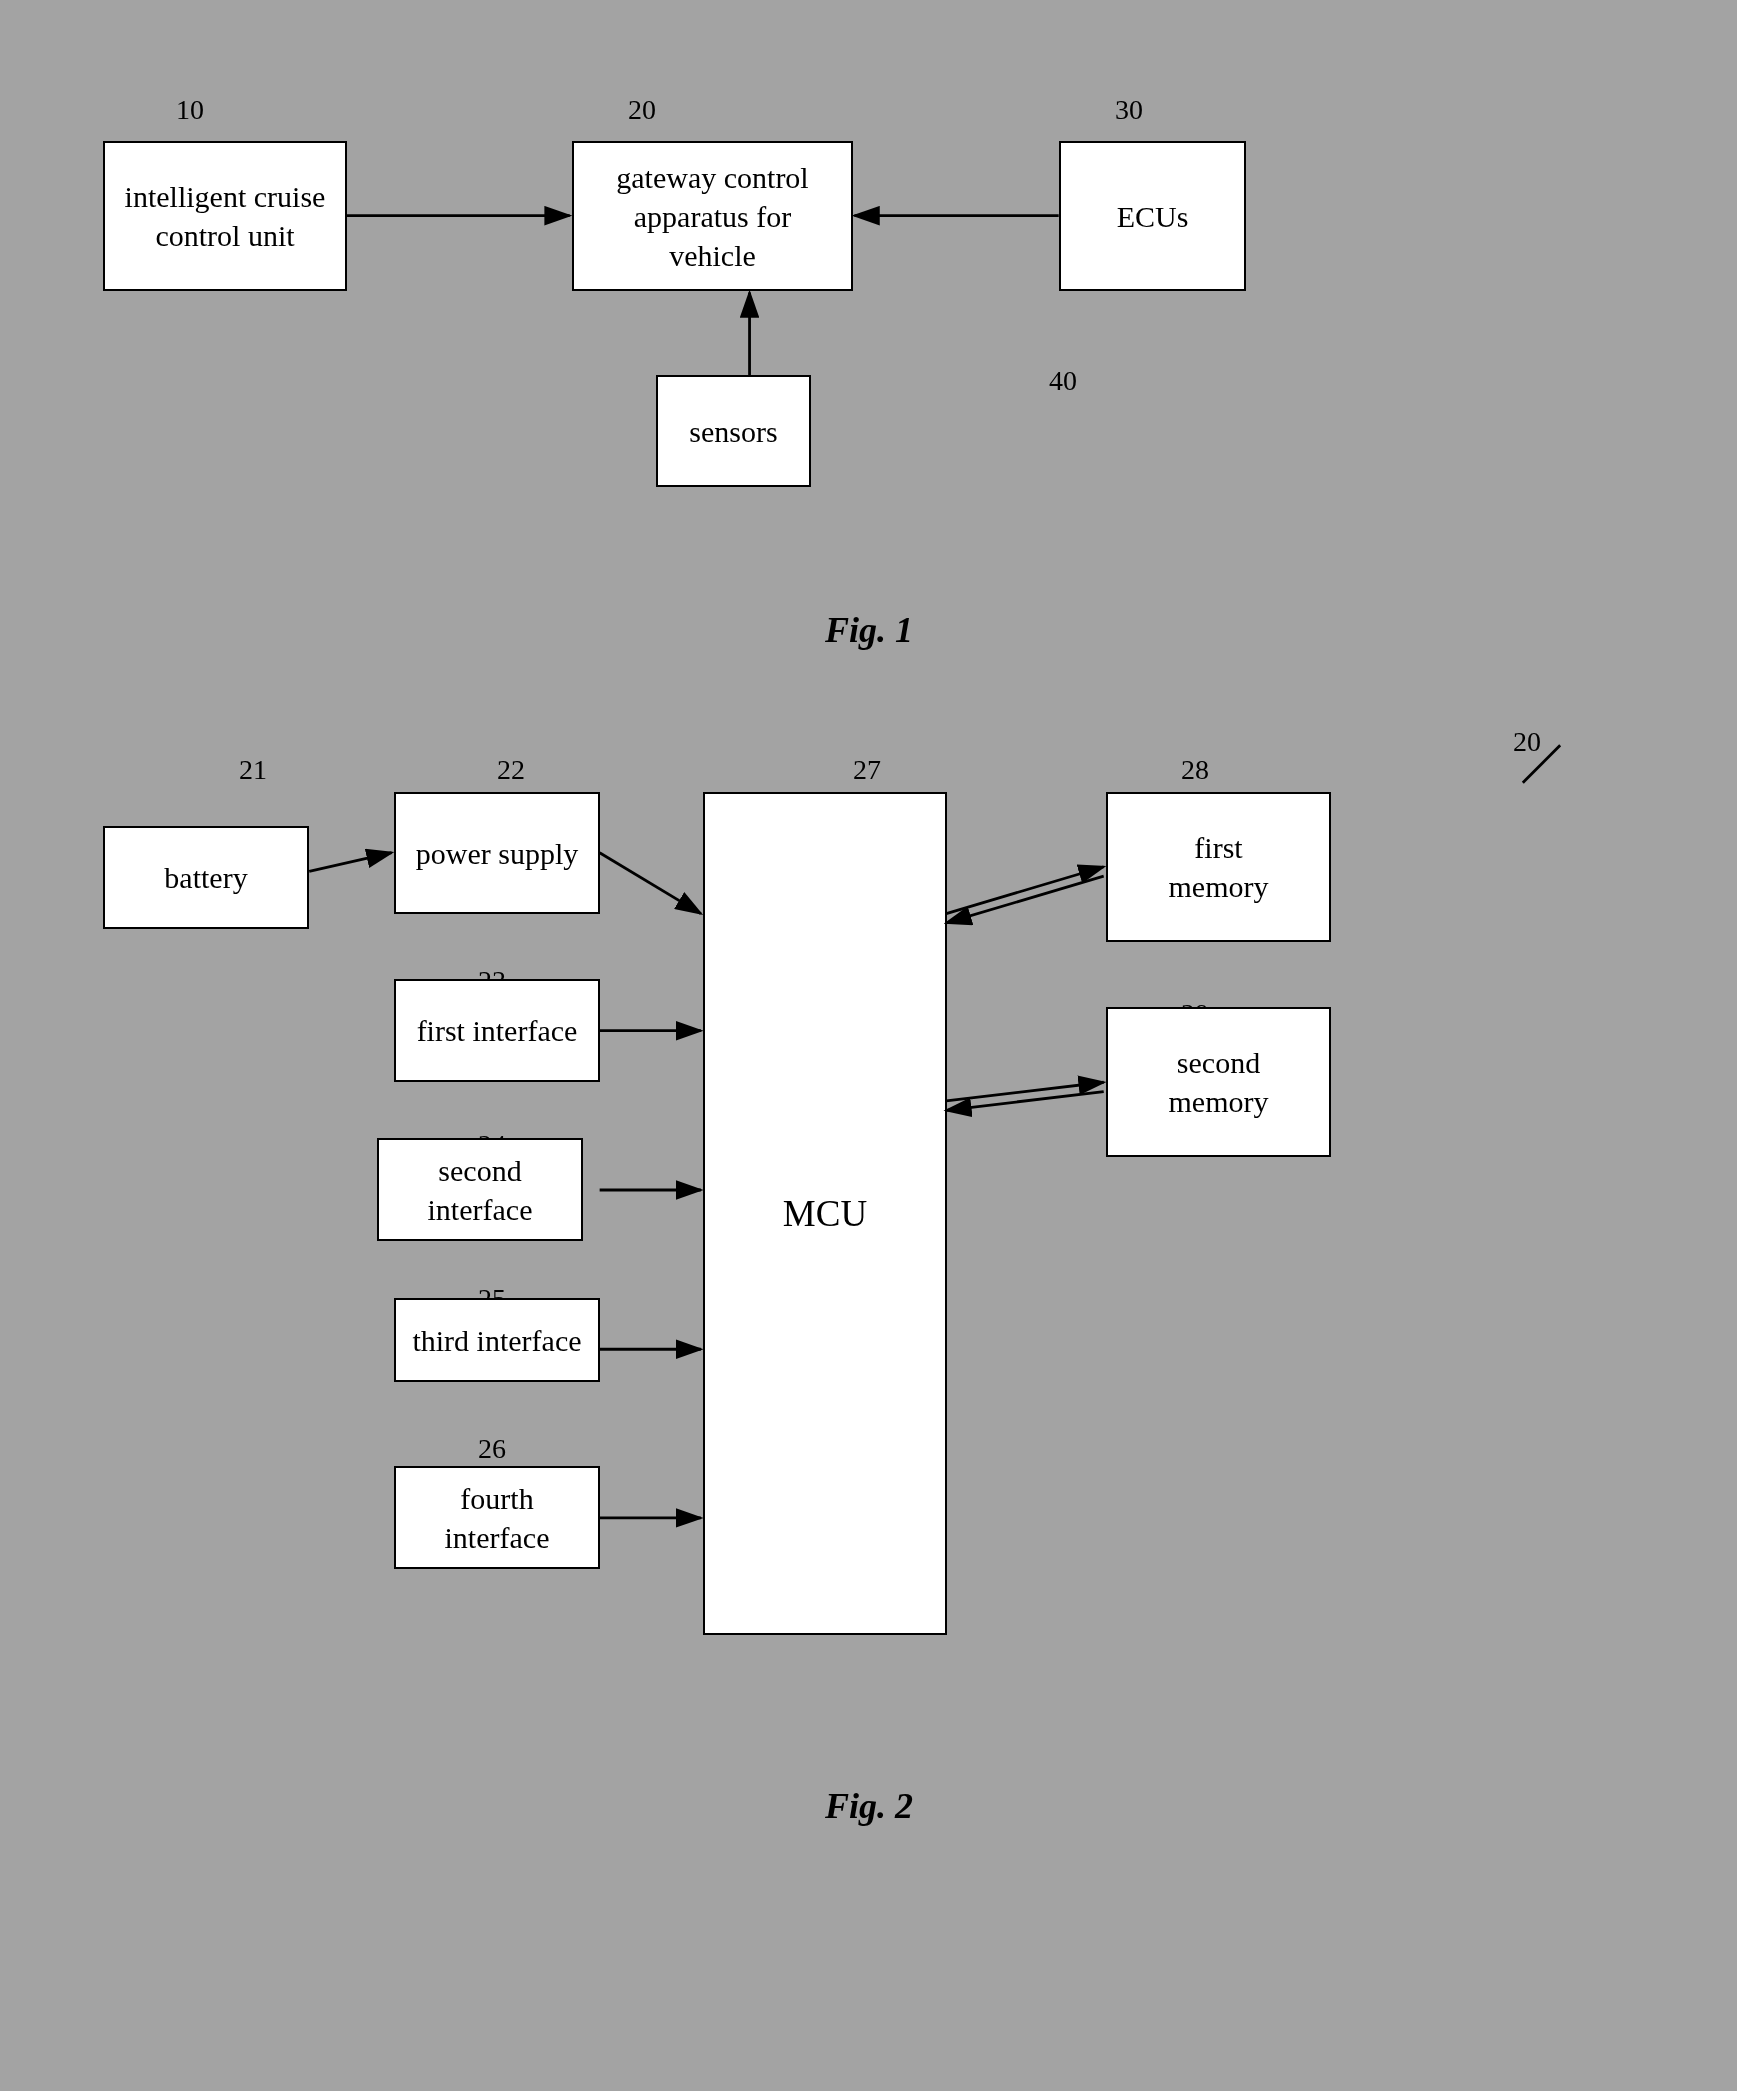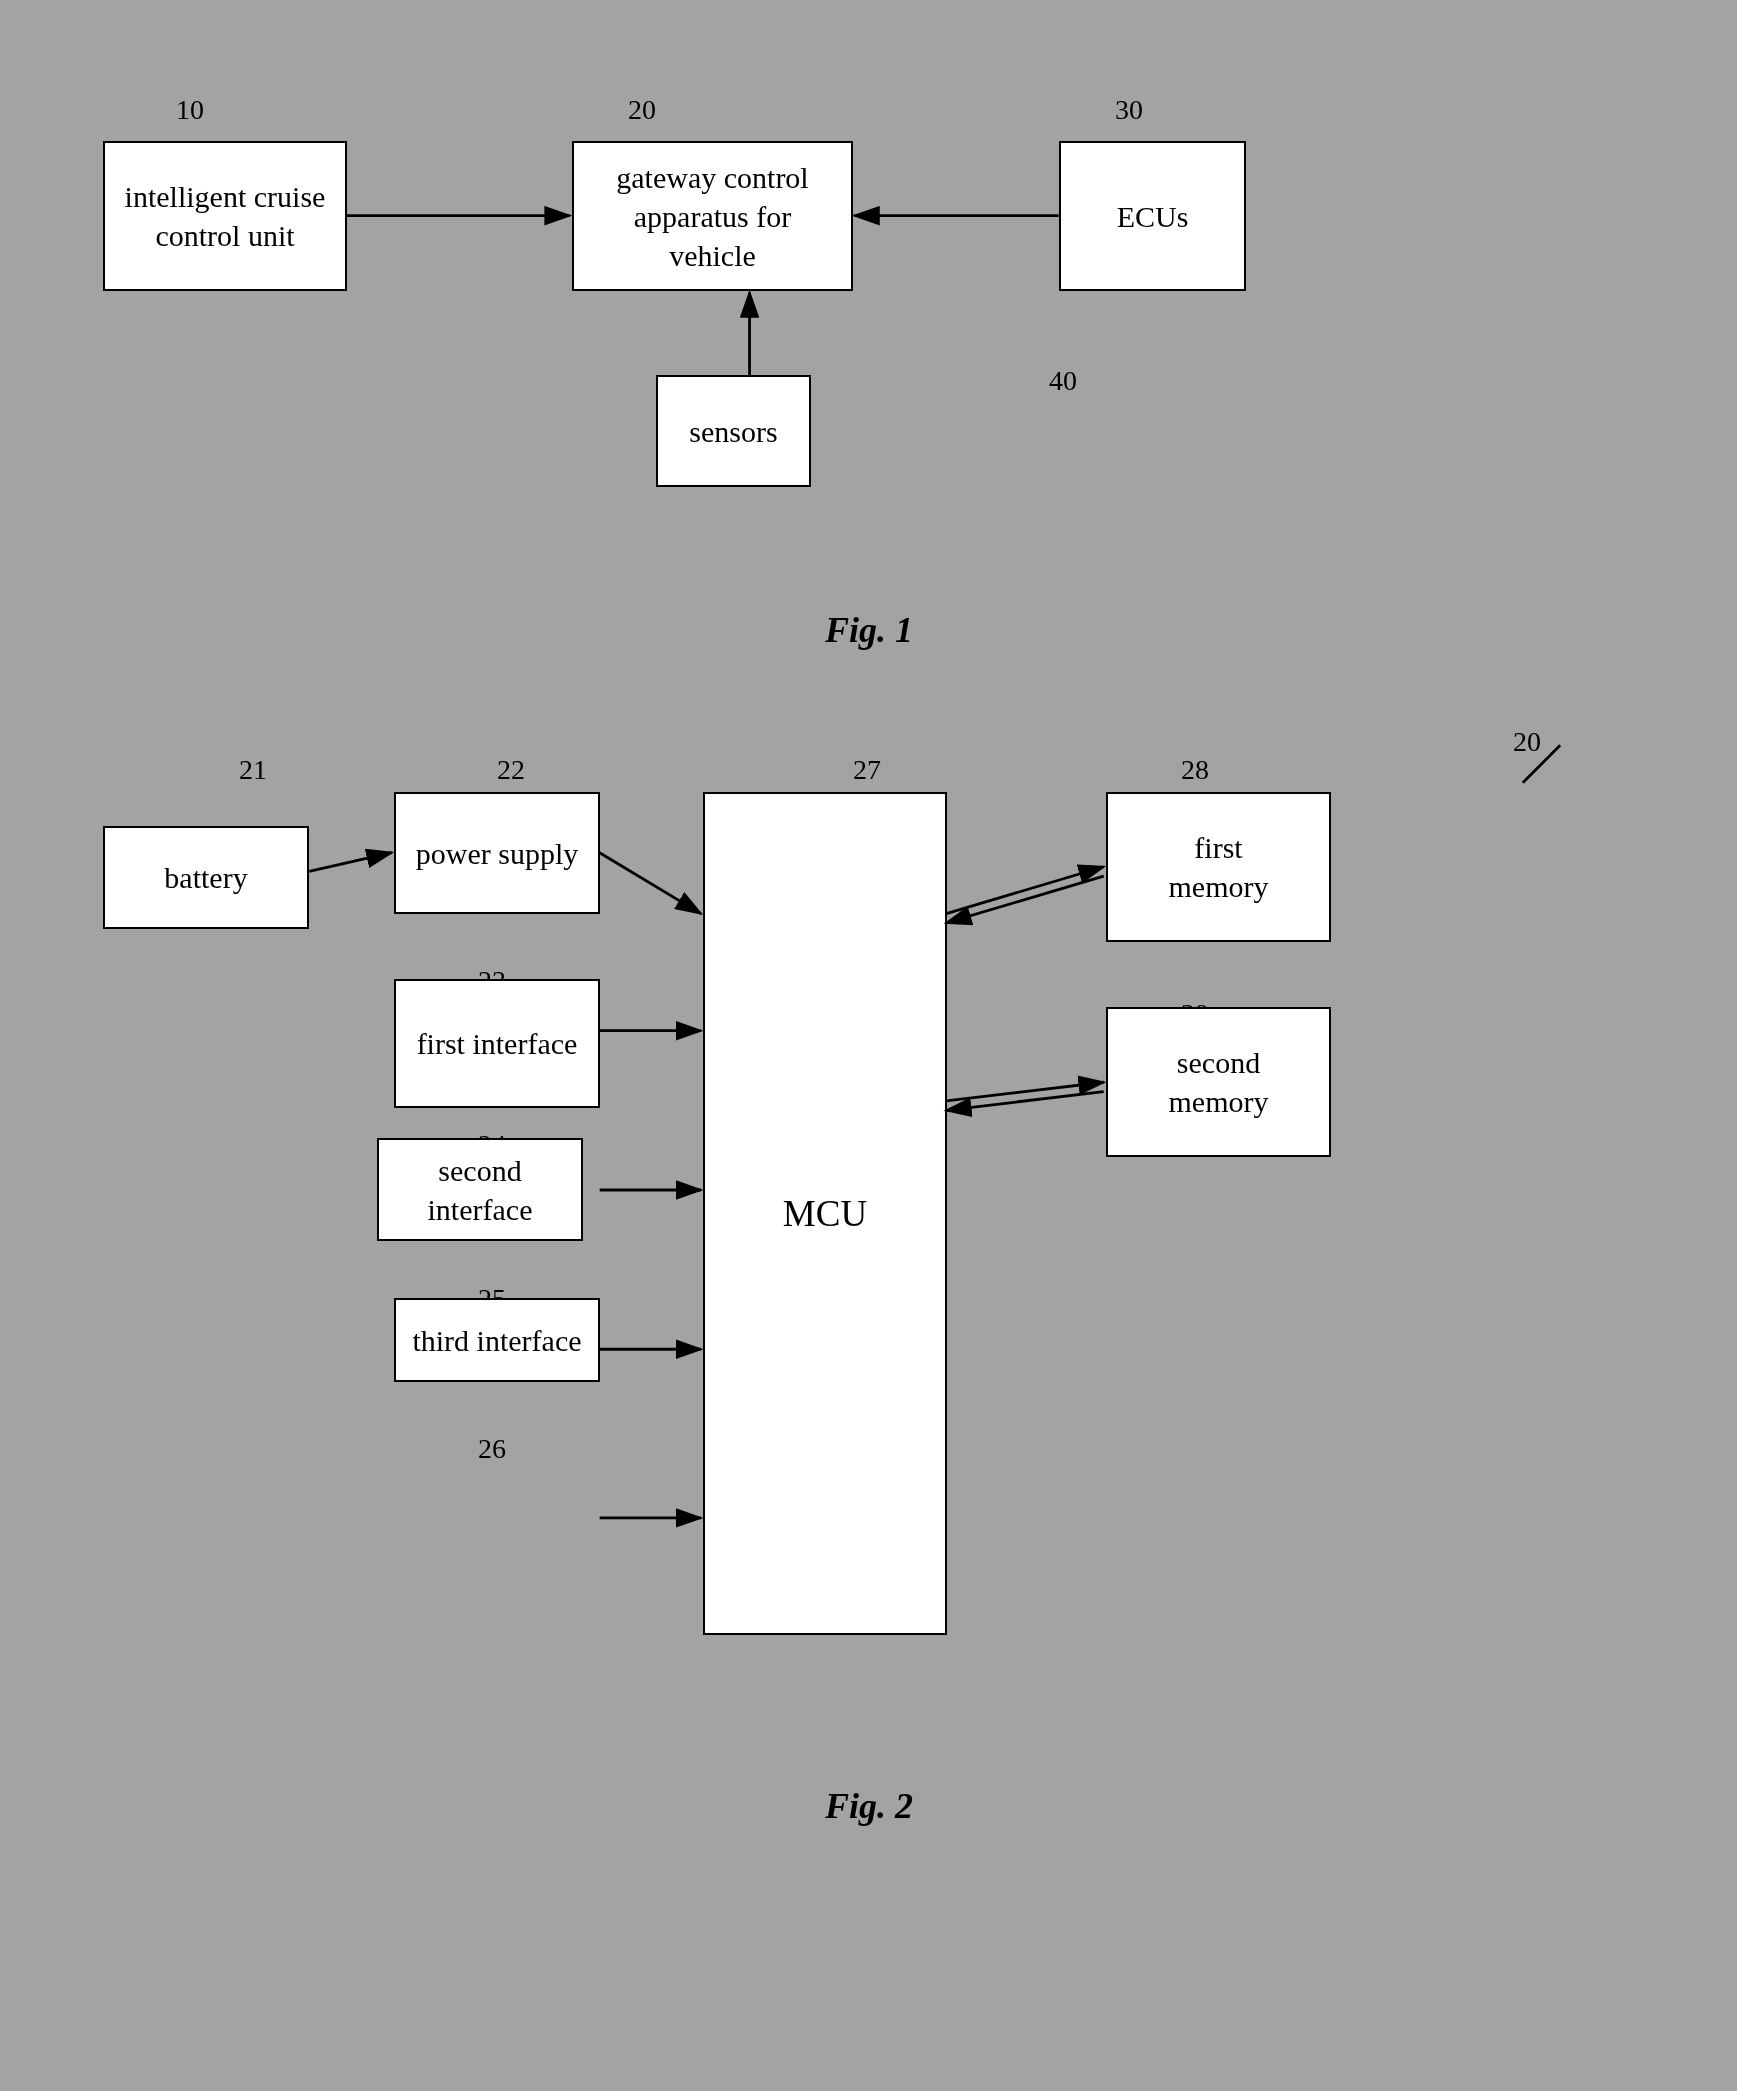--- a/index.html
+++ b/index.html
@@ -139,26 +139,27 @@
       <span class="ref" style="left:403px; top:557px;">25</span>
       <span class="ref" style="left:403px; top:707px;">26</span>
       <span class="ref" style="left:778px; top:28px;">27</span>
       <span class="ref" style="left:1106px; top:28px;">28</span>
       <span class="ref" style="left:1106px; top:272px;">29</span>
 
       <div class="box" style="left:28px; top:94px; width:206px; height:103px;margin-top:6px;">battery</div>
 
       <div class="box" style="left:319px; top:66px; width:206px; height:122px;">power supply</div>
 
-      <div class="box" style="left:319px; top:253px; width:206px; height:129px;">first interface</div>
+      <div class="box" style="left:319px; top:253px; width:206px; height:103px;">first interface</div>
 
       <div class="box" style="left:302px; top:412px; width:206px; height:103px;">second interface</div>
 
       <div class="box" style="left:319px; top:572px; width:206px; height:84px;">third interface</div>
 
+      <div class="box" style="left:319px; top:740px; width:206px; height:103px;">fourth interface</div>
 
       <div class="box" style="left:628px; top:66px; width:244px; height:843px; font-size:37px;">MCU</div>
 
       <div class="box" style="left:1031px; top:66px; width:225px; height:150px; white-space:pre-line;">first
 memory</div>
 
       <div class="box" style="left:1031px; top:281px; width:225px; height:150px; white-space:pre-line;">second
 memory</div>
 
       <svg class="svg-overlay" viewBox="0 0 1695 1100" width="1588" height="1031">

